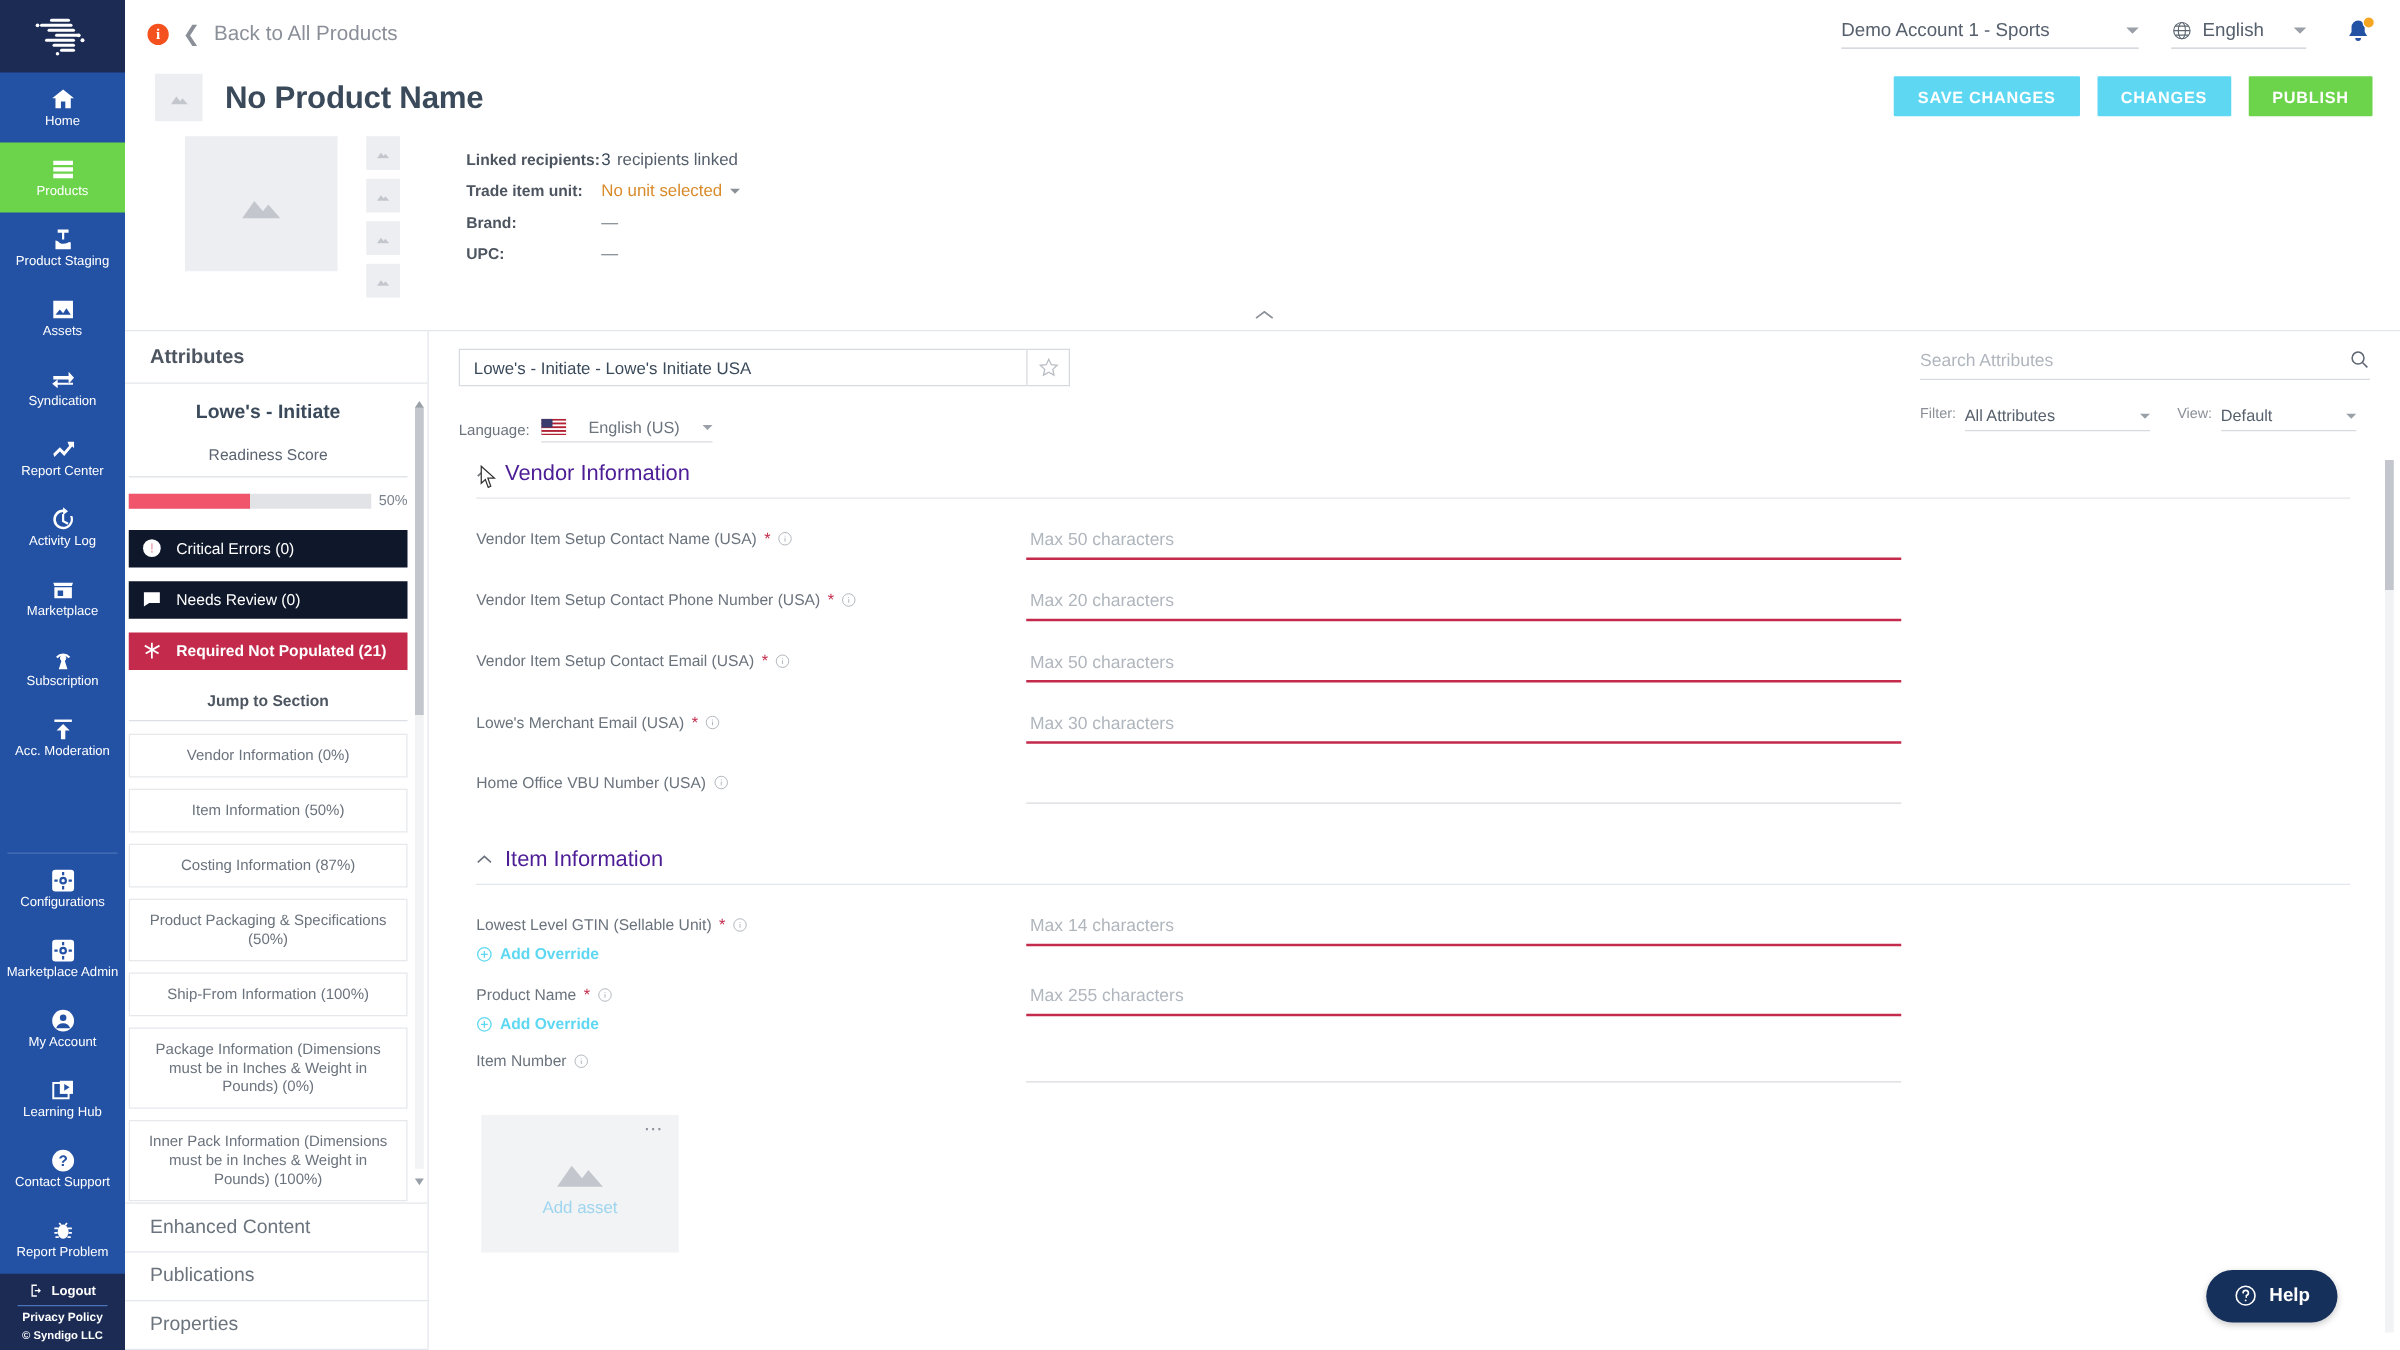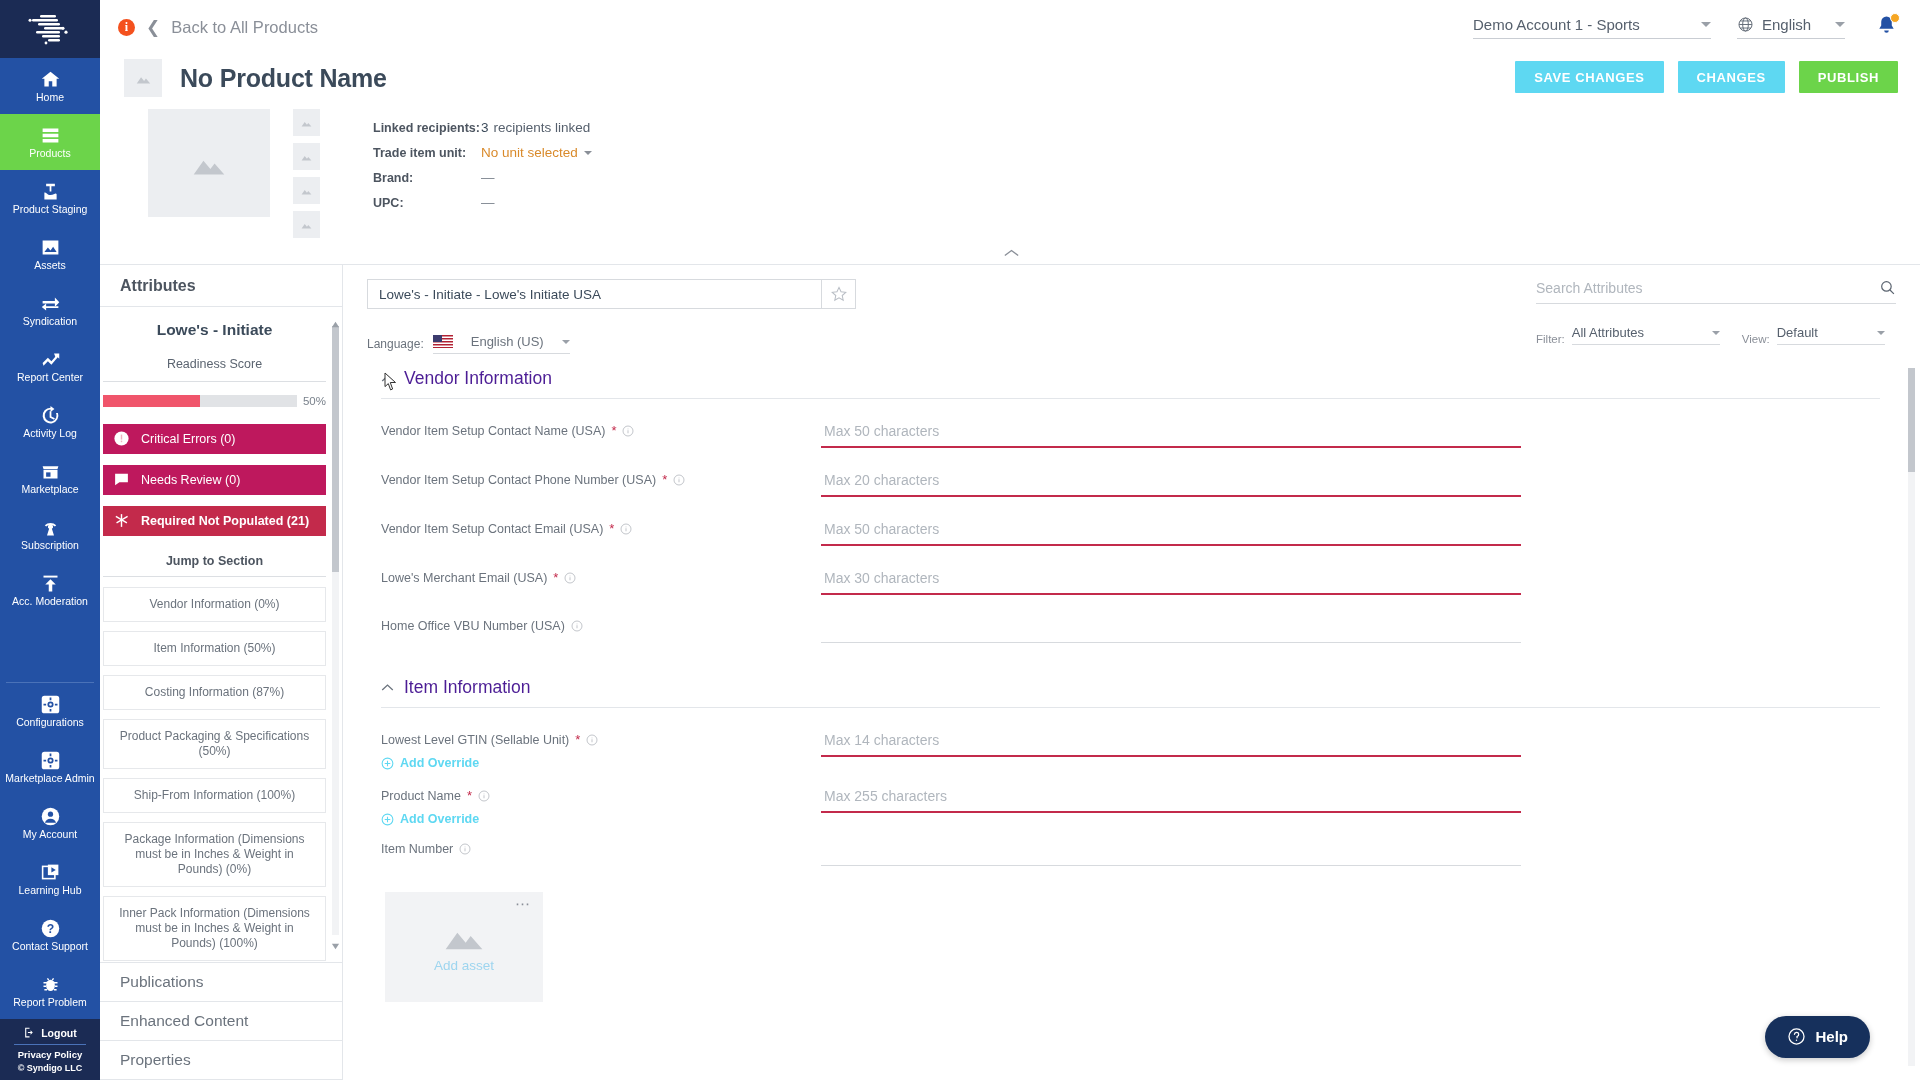--- a/index.html
+++ b/index.html
@@ -142,21 +142,21 @@
   .ready-row { display: flex; align-items: center; gap: 6px; margin-bottom: 17px; }
   .ready-track { flex: 1 1 auto; height: 12px; background: #e1e3e6; position: relative; }
   .ready-fill { position: absolute; left: 0; top: 0; bottom: 0; background: #f0556b; }
   .ready-pct { font-size: 11.5px; color: #7a828c; }
 
   .status-btn {
     height: 30px; display: flex; align-items: center; gap: 11px;
     padding-left: 10px; margin-bottom: 11px; cursor: pointer; color: #fff;
     font-size: 12.5px;
   }
-  .status-btn.muted { background: #be185d; }
+  .status-btn.muted { background: #0f172a; }
   .status-btn.strong { background: #c32a4b; font-weight: bold; }
   .st-ico { width: 17px; height: 17px; fill: #fff; flex: 0 0 17px; }
 
   .jump-title { font-size: 12.5px; font-weight: bold; color: #4d5560; margin: 18px 0 8px 0; }
   .jump-hr { height: 1px; background: #dcdfe3; margin-bottom: 10px; }
   .jump-item {
     border: 1px solid #e6e8eb; padding: 9px 10px; margin-bottom: 9px;
     font-size: 12px; color: #6b737d; line-height: 15px; cursor: pointer;
   }
   .panel-scrollbar {
@@ -202,21 +202,21 @@
     display: flex; align-items: center; border-bottom: 1px solid #d7dade;
     padding-bottom: 7px;
   }
   .search-input {
     border: none; outline: none; flex: 1 1 auto; font-size: 14px; color: #3b4a5a;
     font-family: "Liberation Sans", sans-serif; background: transparent;
   }
   .search-input::placeholder { color: #b0b6bd; }
   .mag { width: 17px; height: 17px; stroke: #5b6470; fill: none; stroke-width: 1.7; cursor: pointer; }
   .fv-row { display: flex; align-items: flex-end; gap: 22px; margin-top: 21px; }
-  .fv-group { display: flex; align-items: flex-end; gap: 7px; }
+  .fv-group { display: flex; align-items: flex-start; gap: 7px; }
   .fv-lbl { font-size: 11.5px; color: #8a8f98; }
   .fv-select {
     border-bottom: 1px solid #d7dade; display: flex; align-items: center;
     padding-bottom: 4px; cursor: pointer;
   }
   .fv-select.w1 { width: 148px; }
   .fv-select.w2 { width: 108px; }
   .fv-val { font-size: 13px; color: #56606d; }
   .fv-select .caret-sm { margin-left: auto; }
 
@@ -599,22 +599,22 @@
             <div class="psb-arrow psb-up"><svg viewBox="0 0 10 10">
                   <path d="M5 2l4 6H1z"></path>
                 </svg></div>
             <div class="psb-arrow psb-down"><svg viewBox="0 0 10 10">
                   <path d="M5 8L1 2h8z"></path>
                 </svg></div>
           </div>
         </div>
 
         <div class="accordion">
+          <div class="acc-item">Enhanced Content</div>
           <div class="acc-item">Publications</div>
-          <div class="acc-item">Enhanced Content</div>
           <div class="acc-item">Properties</div>
         </div>
       </aside>
 
       <section class="form-panel">
         <div class="form-top">
           <div class="recipient-select-row">
             <div class="recipient-box">Lowe's - Initiate  -  Lowe's Initiate USA</div>
             <div class="star-box">
               <svg class="star" viewBox="0 0 24 24">

